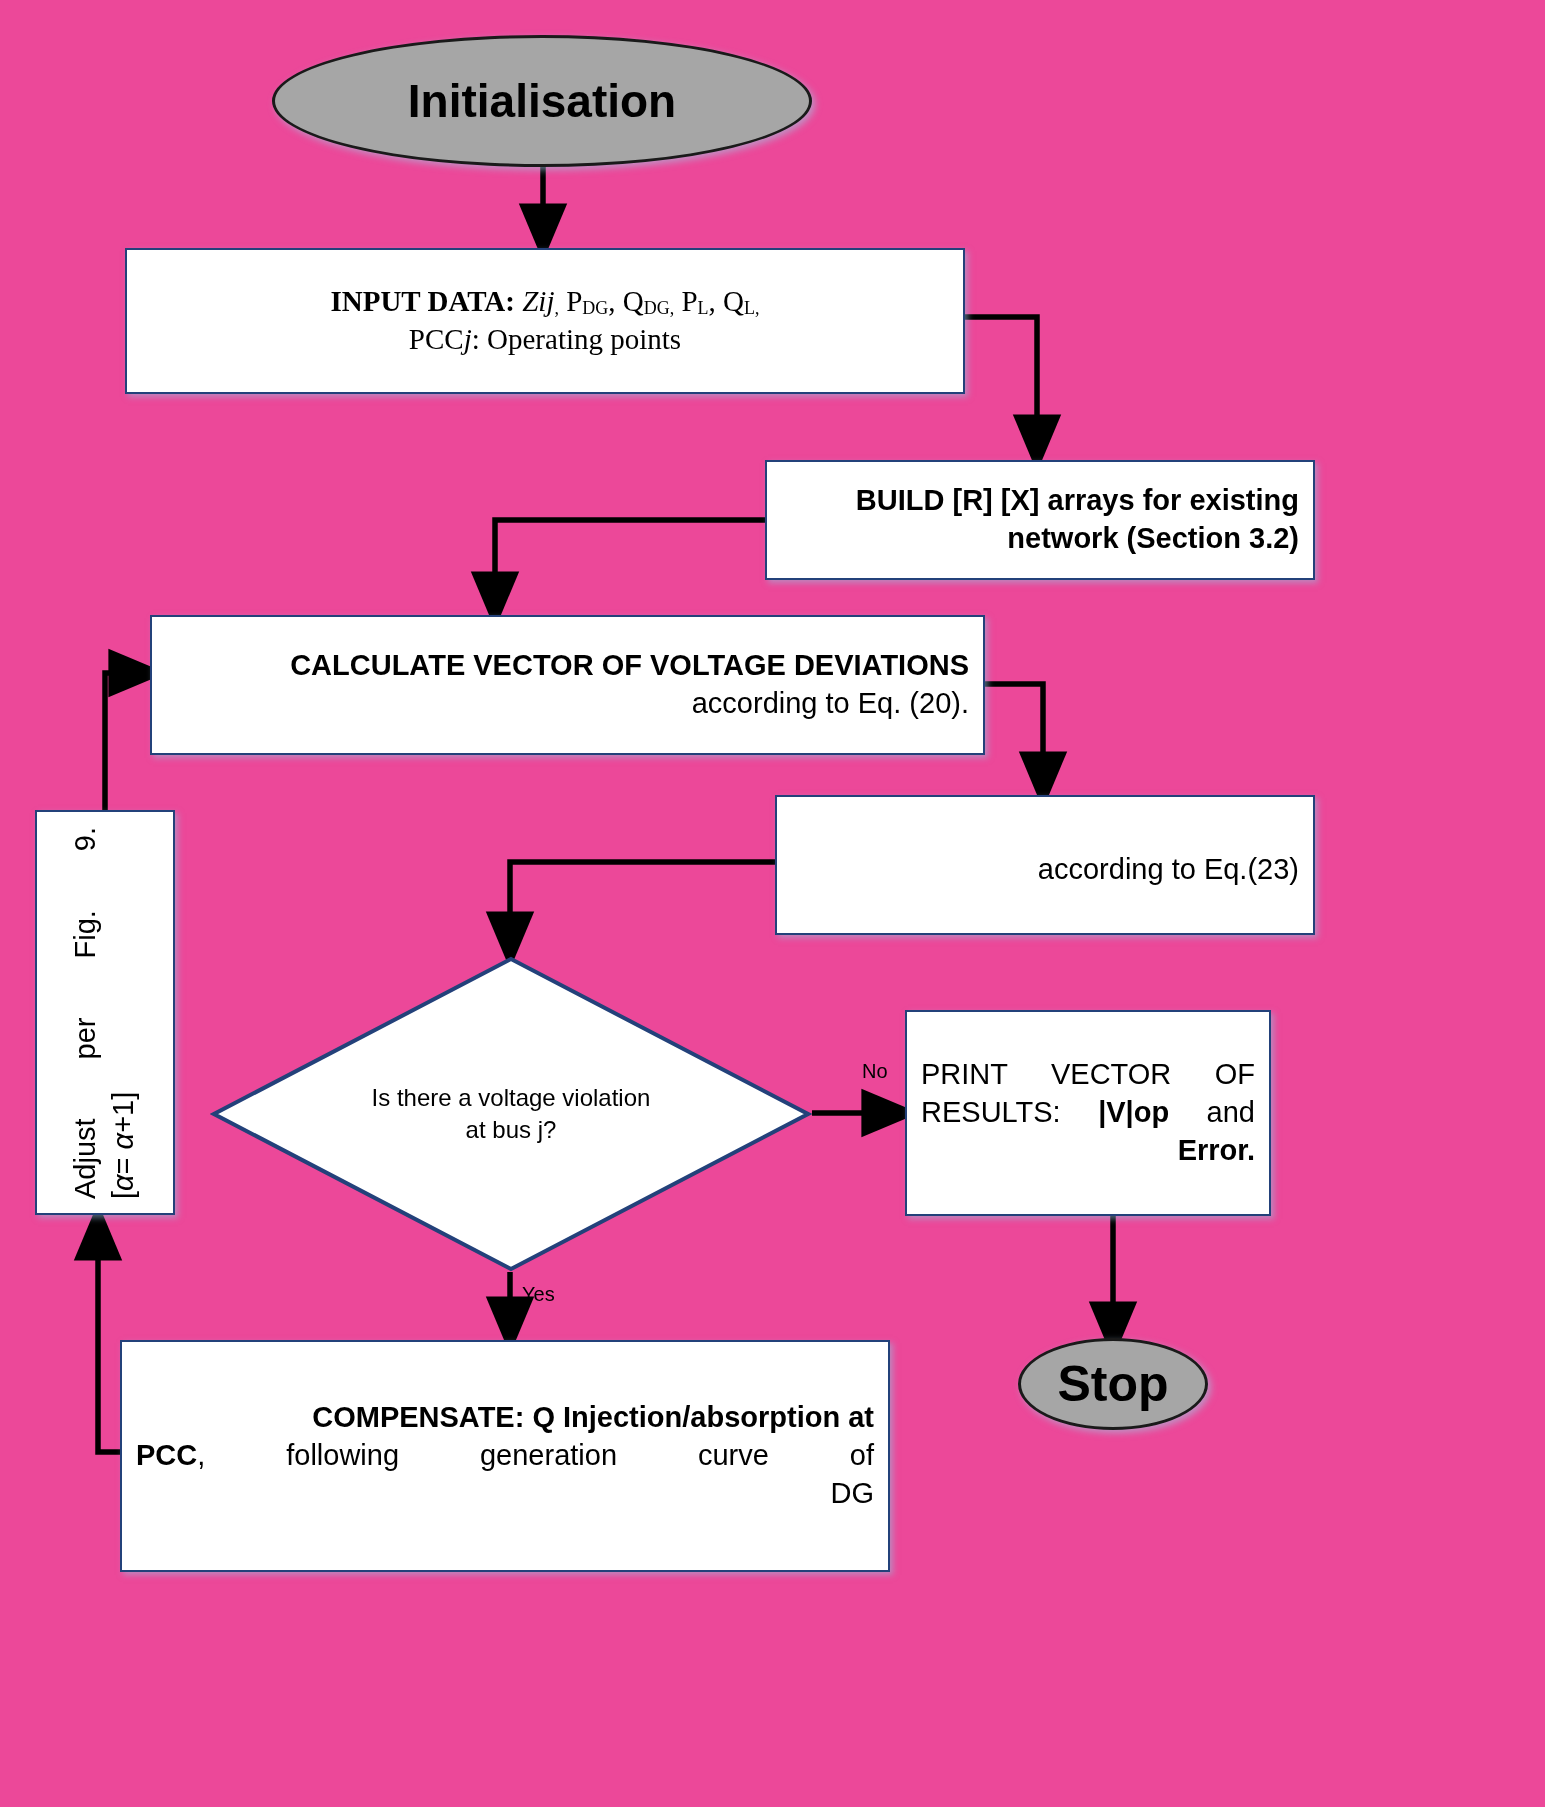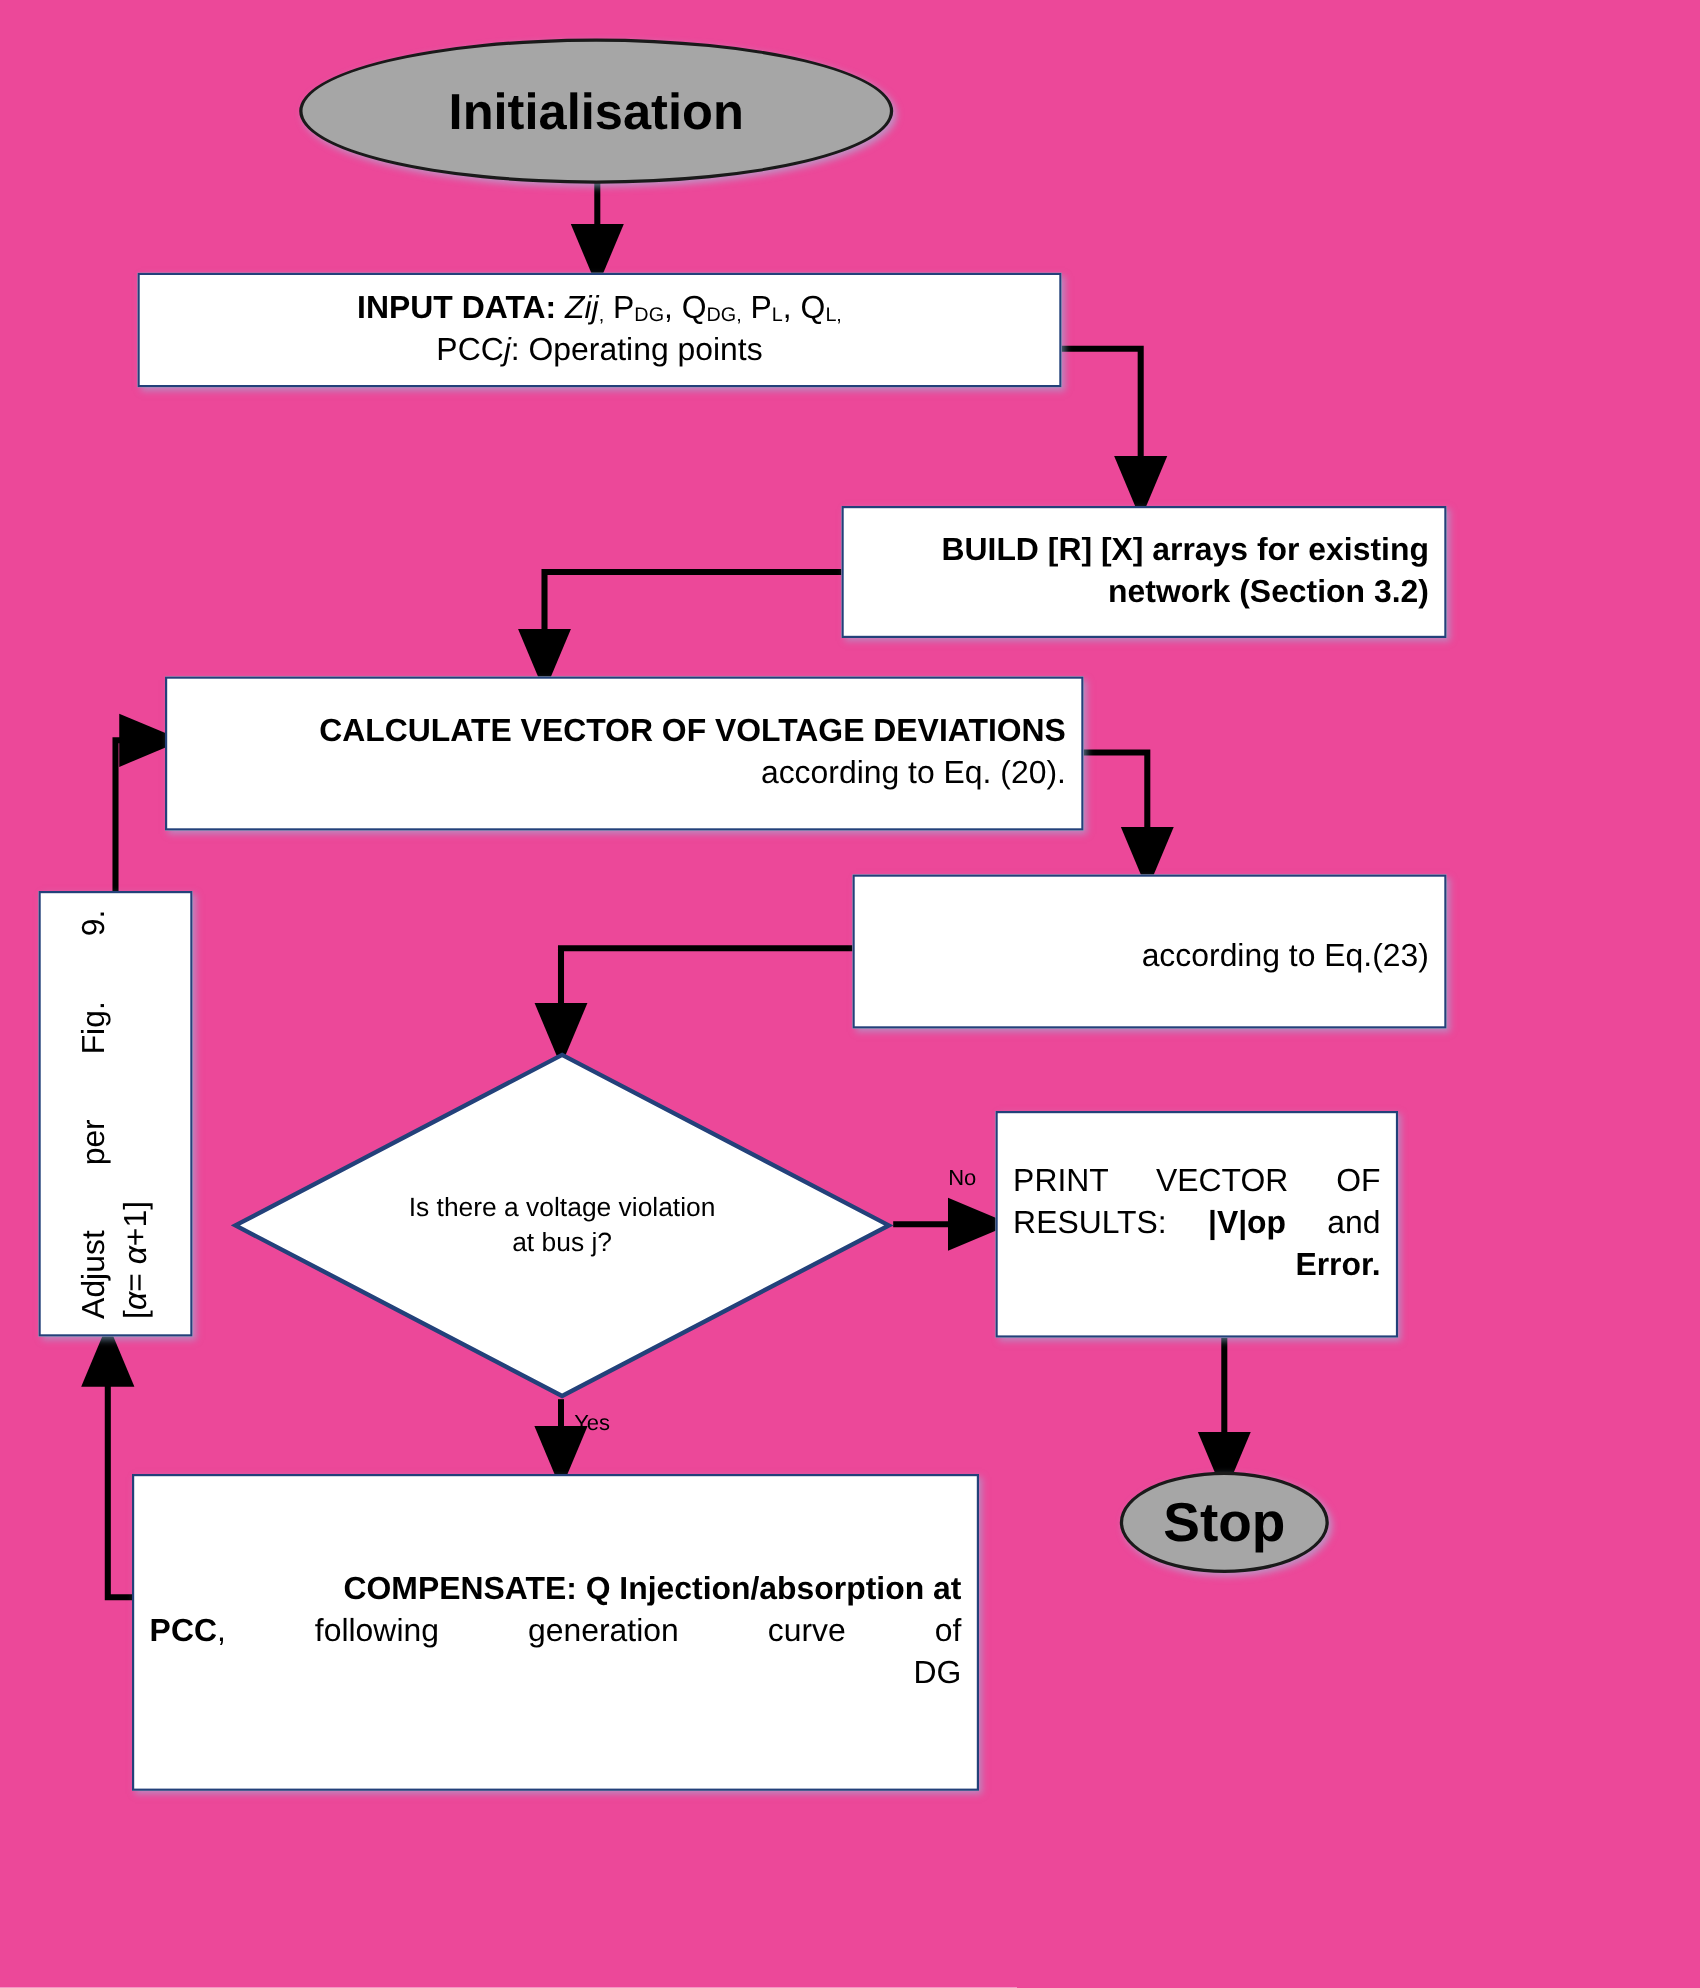--- a/index.html
+++ b/index.html
@@ -146,21 +146,21 @@
       <path d="M120,1452 L98,1452 L98,1232"></path>
 
       <path d="M105,810 L105,673 L137,673"></path>
     </g>
   </svg>
 
   <div class="node ellipse" style="left:272px; top:35px; width:540px; height:132px; font-size:46px;">
     <span>Initialisation</span>
   </div>
 
-  <div class="node pbox" style="left:125px; top:248px; width:840px; height:104px;">
+  <div class="node pbox" style="left:125px; top:248px; width:840px; height:146px;font-family:Liberation Serif, serif;">
     <div class="txt center">
       <div><b>INPUT DATA:</b> <i>Zij</i><sub>,</sub> P<sub>DG</sub>, Q<sub>DG,</sub> P<sub>L</sub>, Q<sub>L,</sub></div>
       <div>PCC<i>j</i>: Operating points</div>
     </div>
   </div>
 
   <div class="node pbox" style="left:765px; top:460px; width:550px; height:120px;">
     <div class="txt left">
       <b>BUILD [R] [X] arrays for existing network (Section 3.2)</b>
     </div>
@@ -197,21 +197,21 @@
     </div>
   </div>
 
   <div class="rotbox" style="left:35px; top:810px; width:140px; height:405px;">
     <div class="rottxt">
       <span class="rot-l1">Adjust per Fig. 9.</span>
       <span class="rot-l2">[<i>α</i>= <i>α</i>+1]</span>
     </div>
   </div>
 
-  <div class="node pbox" style="left:120px; top:1340px; width:770px; height:288px;">
+  <div class="node pbox" style="left:120px; top:1340px; width:770px; height:232px;">
     <div class="txt">
       <div class="left"><b>COMPENSATE: Q Injection/absorption at</b></div>
       <div class="justify" style="text-align-last:justify;"><b>PCC</b>, following generation curve of</div>
       <div class="left">DG</div>
     </div>
   </div>
 
   <div class="node ellipse" style="left:1018px; top:1338px; width:190px; height:92px; font-size:50px;">
     <span>Stop</span>
   </div>

